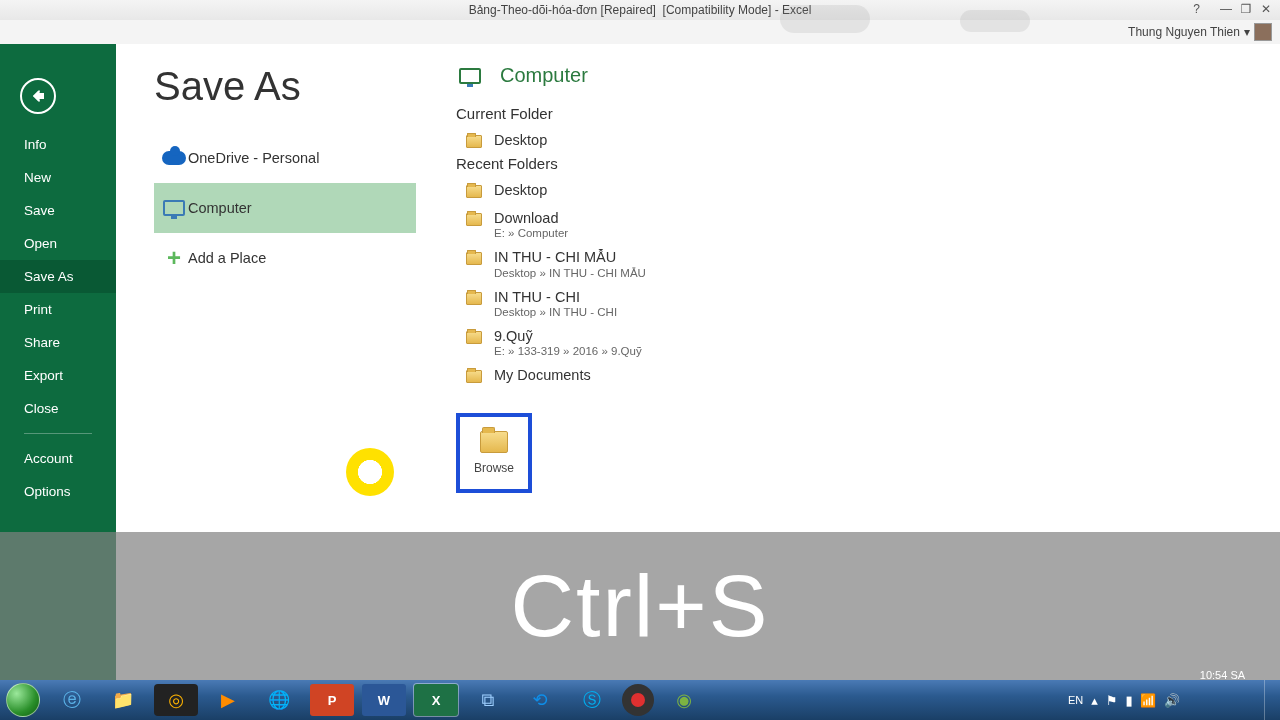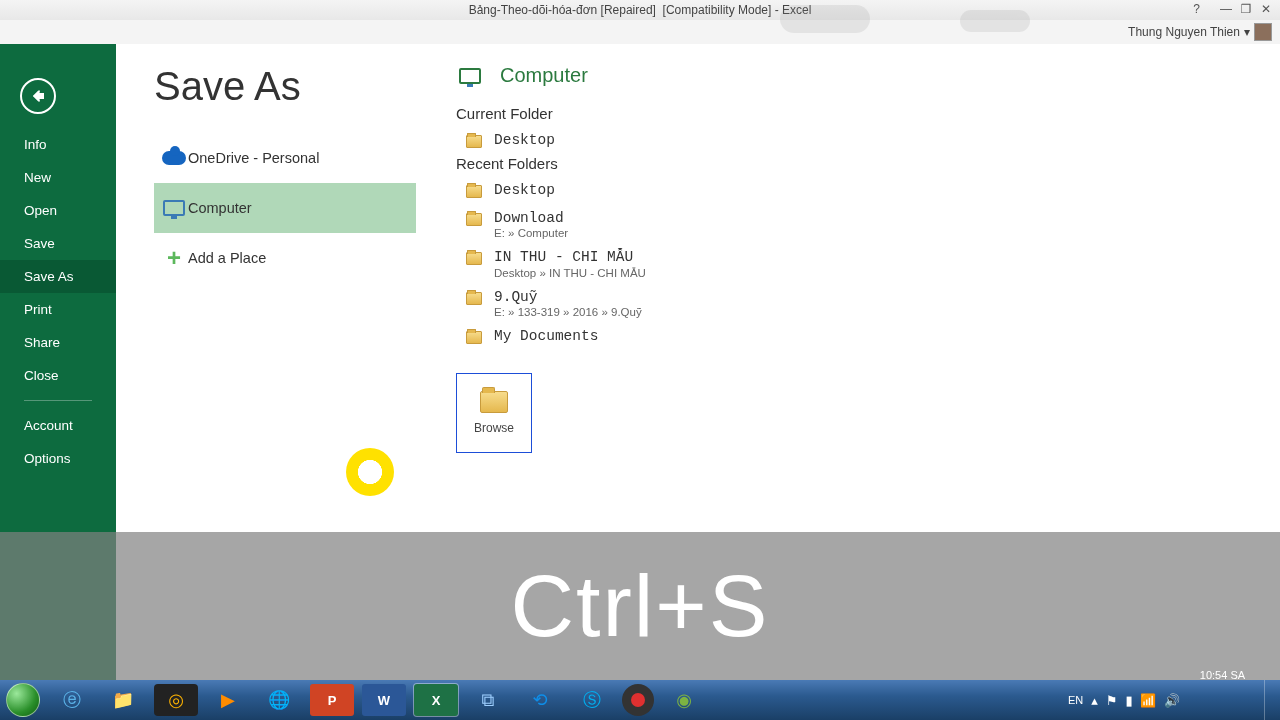--- a/index.html
+++ b/index.html
@@ -29,24 +29,24 @@
     .place-item.active { background: #b0d8b8; }
     .place-icon { width: 28px; height: 22px; display: flex; align-items: center; justify-content: center; }
 
     .right-col { flex: 1; padding-left: 40px; }
     .loc-header { display: flex; align-items: center; gap: 16px; margin-bottom: 18px; }
     .loc-header .loc-title { font-size: 20px; color: #2b7a3f; }
     .section-hdr { font-size: 15px; color: #333; margin-bottom: 6px; }
     .folder-row { display: flex; align-items: flex-start; gap: 12px; padding: 4px 0 6px 10px; }
     .folder-icon { width: 16px; height: 13px; background: linear-gradient(#f7dc8c, #e5b84e); border: 1px solid #c89b3c; border-radius: 1px; margin-top: 3px; position: relative; }
     .folder-icon::before { content: ""; position: absolute; top: -3px; left: 0; width: 7px; height: 3px; background: #e5b84e; border: 1px solid #c89b3c; border-bottom: none; border-radius: 1px 1px 0 0; }
-    .folder-text { font-size: 14.5px; color: #333; line-height: 1.2; font-family: Liberation Mono, monospace; }
+    .folder-text { font-size: 14.5px; color: #333; line-height: 1.2; }
     .folder-path { font-size: 11.5px; color: #666; }
 
-    .browse-btn { width: 76px; height: 80px; border: 1px solid #1d4ed8; display: flex; flex-direction: column; align-items: center; justify-content: center; gap: 8px; margin-top: 22px; }
+    .browse-btn { width: 76px; height: 80px; border: 4px solid #1d4ed8; display: flex; flex-direction: column; align-items: center; justify-content: center; gap: 8px; margin-top: 22px; }
     .browse-btn .big-folder { width: 28px; height: 22px; background: linear-gradient(#f7dc8c, #e5b84e); border: 1px solid #c89b3c; border-radius: 2px; position: relative; }
     .browse-btn .big-folder::before { content: ""; position: absolute; top: -5px; left: 1px; width: 11px; height: 5px; background: #e5b84e; border: 1px solid #c89b3c; border-bottom: none; border-radius: 2px 2px 0 0; }
     .browse-btn .lbl { font-size: 12px; color: #444; }
 
     .yellow-ring { position: absolute; left: 346px; top: 448px; width: 48px; height: 48px; border-radius: 50%; background: radial-gradient(circle, rgba(255,235,0,0) 0 35%, #ffe100 36% 72%, rgba(255,235,0,0) 73%); }
 
     .shortcut-overlay { position: absolute; left: 0; top: 532px; width: 1280px; height: 148px; background: rgba(128,128,128,0.7); display: flex; align-items: center; justify-content: center; font-size: 88px; font-weight: 300; color: #fff; letter-spacing: 2px; }
 
     .taskbar { position: absolute; bottom: 0; left: 0; width: 1280px; height: 40px; background: linear-gradient(to bottom, #4a7ab5, #2b5a8f 40%, #1a3f66); display: flex; align-items: center; }
     .taskbar .start { width: 46px; height: 40px; display: flex; align-items: center; justify-content: center; }
@@ -92,25 +92,26 @@
   <div class="sidebar">
     <div class="back-btn">
       <svg viewBox="0 0 24 24">
           <path d="M15 4l-8 8 8 8v-4h6v-8h-6z" transform="translate(-1,0)"></path>
           <path d="M13 6l-6 6 6 6" stroke="#fff" stroke-width="2.5" fill="none" stroke-linecap="round" stroke-linejoin="round"></path>
           <line x1="7" y1="12" x2="18" y2="12" stroke="#fff" stroke-width="2.5" stroke-linecap="round"></line>
         </svg>
     </div>
     <div class="sidebar-item">Info</div>
     <div class="sidebar-item">New</div>
+    <div class="sidebar-item">Save</div>
     <div class="sidebar-item">Open</div>
-    <div class="sidebar-item">Save</div>
     <div class="sidebar-item active">Save As</div>
     <div class="sidebar-item">Print</div>
     <div class="sidebar-item">Share</div>
+    <div class="sidebar-item">Export</div>
     <div class="sidebar-item">Close</div>
     <div class="sidebar-sep"></div>
     <div class="sidebar-item">Account</div>
     <div class="sidebar-item">Options</div>
   </div>
 
   <div class="main">
     <div class="left-col">
       <div class="page-title">Save As</div>
 
@@ -161,20 +162,27 @@
         <div>
             <div class="folder-text">Download</div>
             <div class="folder-path">E: » Computer</div>
           </div>
       </div>
       <div class="folder-row">
         <div class="folder-icon"></div>
         <div>
             <div class="folder-text">IN THU - CHI  MẪU</div>
             <div class="folder-path">Desktop » IN THU - CHI  MẪU</div>
+          </div>
+      </div>
+      <div class="folder-row">
+        <div class="folder-icon"></div>
+        <div>
+            <div class="folder-text">IN THU - CHI</div>
+            <div class="folder-path">Desktop » IN THU - CHI</div>
           </div>
       </div>
       <div class="folder-row">
         <div class="folder-icon"></div>
         <div>
             <div class="folder-text">9.Quỹ</div>
             <div class="folder-path">E: » 133-319 » 2016 » 9.Quỹ</div>
           </div>
       </div>
       <div class="folder-row">

